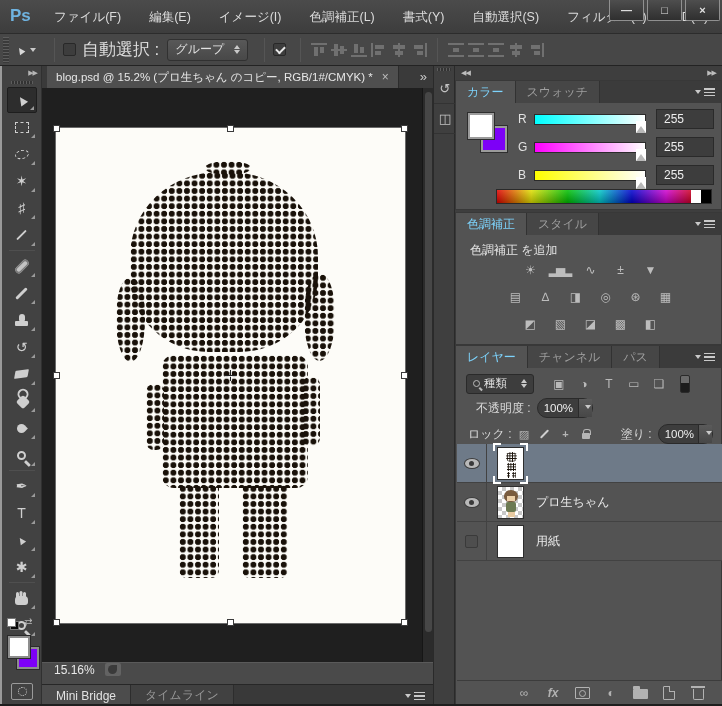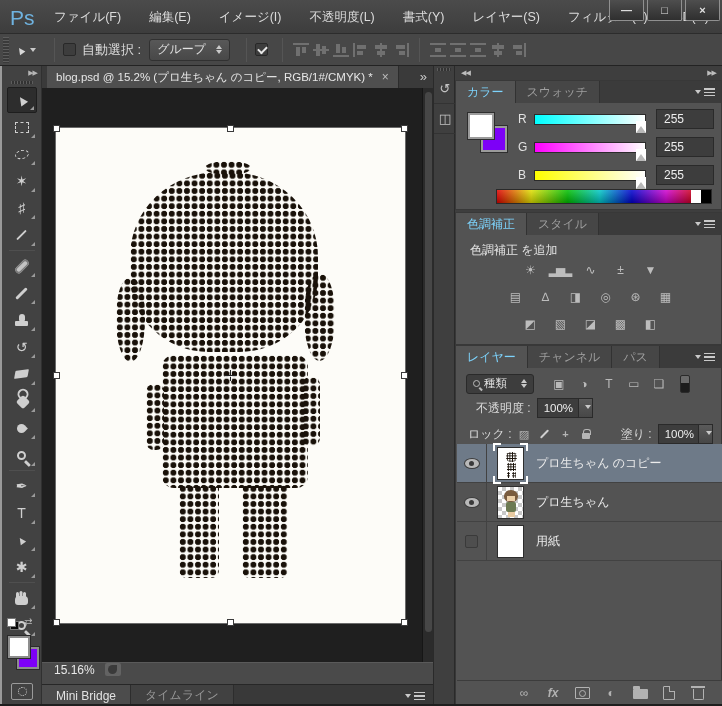--- a/index.html
+++ b/index.html
@@ -1,35 +1,35 @@
 <!DOCTYPE html>
 <html><head>
 <meta charset="utf-8">
 <style>
 *{box-sizing:border-box;margin:0;padding:0}
 html,body{width:722px;height:706px}
 body{font-family:"Liberation Sans","DejaVu Sans",sans-serif;background:#454545;overflow:hidden;position:relative;color:#d6d6d6}
 #app{position:absolute;inset:0;background:#454545}
 
 .menubar{position:absolute;left:0;top:0;width:722px;height:34px;background:linear-gradient(#4b4b4b,#3d3d3d);border-bottom:1px solid #2c2c2c}
-.ps-logo{position:absolute;left:10px;top:6px;color:#6fb3e0;font-weight:normal;font-size:21px;letter-spacing:0}
+.ps-logo{position:absolute;left:10px;top:6px;color:#6fb3e0;font-weight:bold;font-size:17px;letter-spacing:0}
 .menu{position:absolute;left:54px;top:0;height:34px;display:flex;align-items:center;gap:28px;font-size:12.5px;color:#dcdcdc;white-space:nowrap}
 .menu div{cursor:default}
 .winbtns{position:absolute;top:0;right:2px;display:flex}
 .winbtn{width:35px;height:21px;border:1px solid #909090;border-top:none;background:linear-gradient(#4e4e4e,#2f2f2f);color:#e2e2e2;font-size:11px;display:flex;align-items:center;justify-content:center;margin-left:3px;border-radius:0 0 2px 2px;font-weight:bold}
 
 .optbar{position:absolute;left:0;top:34px;width:722px;height:32px;background:#474747;border-bottom:1px solid #232323;display:flex;align-items:center}
 .gripv{width:6px;height:26px;margin:0 6px 0 3px;background:repeating-linear-gradient(#5d5d5d 0 1px,#3a3a3a 1px 3px)}
 .opt-move{display:flex;align-items:center;color:#d8d8d8;margin-right:10px}
 .opt-move .cur{display:inline-block;transform:rotate(-35deg);font-size:11px}
 .ddarr{width:0;height:0;border:3px solid transparent;border-top:4px solid #c9c9c9;margin-left:4px;margin-top:3px}
 .vsep{width:1px;height:24px;background:#3a3a3a;border-right:1px solid #555;margin:0 8px}
 .cb{width:13px;height:13px;background:#3d3d3d;border:1px solid #282828;border-radius:2px;position:relative;margin-right:6px;flex:none}
 .cb.on::after{content:"";position:absolute;left:2px;top:2px;width:7px;height:4px;border-left:2px solid #e8e8e8;border-bottom:2px solid #e8e8e8;transform:rotate(-45deg)}
-.optlabel{font-size:13px;color:#dedede;margin-right:8px;white-space:nowrap}
+.optlabel{font-size:17px;color:#dedede;margin-right:8px;white-space:nowrap}
 .dd{height:22px;background:linear-gradient(#585858,#484848);border:1px solid #313131;border-radius:3px;display:flex;align-items:center;padding:0 7px;font-size:12px;color:#e2e2e2;margin-right:8px}
 .updown{display:flex;flex-direction:column;margin-left:10px;gap:1px}
 .updown i{display:block;width:0;height:0;border:3px solid transparent}
 .updown i.u{border-bottom:4px solid #c9c9c9}
 .updown i.d{border-top:4px solid #c9c9c9}
 .ai{width:16px;height:14px;margin:0 2px;background-repeat:no-repeat;opacity:.42;flex:none}
 .a1{background-image:linear-gradient(#aaa,#aaa),linear-gradient(#aaa,#aaa),linear-gradient(#aaa,#aaa);background-size:16px 2px,4px 9px,4px 6px;background-position:0 0,3px 4px,9px 4px}
 .a2{background-image:linear-gradient(#aaa,#aaa),linear-gradient(#aaa,#aaa),linear-gradient(#aaa,#aaa);background-size:16px 2px,4px 12px,4px 8px;background-position:0 6px,3px 1px,9px 3px}
 .a3{background-image:linear-gradient(#aaa,#aaa),linear-gradient(#aaa,#aaa),linear-gradient(#aaa,#aaa);background-size:16px 2px,4px 9px,4px 6px;background-position:0 12px,3px 1px,9px 4px}
 .a4{background-image:linear-gradient(#aaa,#aaa),linear-gradient(#aaa,#aaa),linear-gradient(#aaa,#aaa);background-size:2px 14px,9px 4px,6px 4px;background-position:0 0,4px 2px,4px 8px}
@@ -137,21 +137,21 @@
 .lrow1{position:absolute;left:10px;top:27px;width:247px;height:21px;display:flex;align-items:center}
 .kind{height:20px;background:#3d3d3d;border:1px solid #2a2a2a;border-radius:3px;display:flex;align-items:center;padding:0 6px;font-size:11.5px;color:#e2e2e2;gap:4px}
 .srch{width:7px;height:7px;border:1.5px solid #bbb;border-radius:50%;position:relative}
 .srch::after{content:"";position:absolute;left:6px;top:6px;width:4px;height:1.5px;background:#bbb;transform:rotate(45deg);transform-origin:0 0}
 .fic{width:22px;height:18px;display:flex;align-items:center;justify-content:center;color:#b9b9b9;font-size:12px;margin-left:3px}
 .ltoggle{width:10px;height:18px;margin-left:10px;border-radius:2px;background:linear-gradient(#6a6a6a 0 45%,#1d1d1d 45%);border:1px solid #2a2a2a}
 .lrow2{position:absolute;left:10px;top:52px;width:247px;display:flex;align-items:center}
 .blend{width:118px;height:20px;background:linear-gradient(#585858,#484848);border:1px solid #2e2e2e;border-radius:3px;display:flex;align-items:center;padding:0 6px;font-size:12px;color:#e6e6e6}
 .blend .updown{margin-left:auto}
 .ilab{font-size:12px;color:#dadada;margin-left:10px;white-space:nowrap}
-.pctbox{width:56px;height:20px;background:#3d3d3d;border:1px solid #2a2a2a;border-radius:0;margin-left:6px;display:flex;align-items:center;font-size:11.5px;color:#ededed}
+.pctbox{width:56px;height:20px;background:#3d3d3d;border:1px solid #2a2a2a;border-radius:10px;margin-left:6px;display:flex;align-items:center;font-size:11.5px;color:#ededed}
 .pctbox span{padding-left:6px}
 .pctbox .dcell{margin-left:auto;width:14px;height:100%;background:linear-gradient(#5a5a5a,#474747);border-left:1px solid #2a2a2a;display:flex;align-items:center;justify-content:center}
 .lrow3{position:absolute;left:10px;top:78px;width:247px;display:flex;align-items:center}
 .lockic{width:17px;height:15px;display:flex;align-items:center;justify-content:center;color:#b5b5b5;font-size:11px;margin-left:4px}
 .lock-css{width:8px;height:6px;background:#b5b5b5;border-radius:1px;position:relative;margin-top:4px}
 .lock-css::before{content:"";position:absolute;left:1px;top:-4px;width:6px;height:5px;border:1.5px solid #b5b5b5;border-bottom:none;border-radius:3px 3px 0 0}
 .llist{position:absolute;left:1px;top:98px;width:265px;background:#464646}
 .lyr{height:39px;display:flex;align-items:center;background:#535353;border-bottom:1px solid #424242;position:relative}
 .lyr.sel{background:#6e7a88}
 .eyecell{width:30px;height:100%;display:flex;align-items:center;justify-content:center;border-right:1px solid #424242;flex:none}
@@ -188,23 +188,23 @@
 <body>
 
 <div id="app">
 
   <div class="menubar">
     <span class="ps-logo">Ps</span>
     <div class="menu">
       <div>ファイル(F)</div>
       <div>編集(E)</div>
       <div>イメージ(I)</div>
-      <div>不透明度(L)</div>
+      <div>色調補正(L)</div>
       <div>書式(Y)</div>
-      <div>レイヤー(S)</div>
+      <div>自動選択(S)</div>
       <div>フィルター(T)</div>
       <div>3D(D)</div>
       <div>表示(</div>
     </div>
     <div class="winbtns">
       <div class="winbtn">—</div>
       <div class="winbtn">□</div>
       <div class="winbtn">×</div>
     </div>
   </div>
@@ -499,21 +499,20 @@
         <div class="thumb">
           <span class="br tl"></span>
             <span class="br tr"></span>
             <span class="br bl"></span>
             <span class="br brr"></span>
           <span class="mh" style="left:8px;top:4px;width:11px;height:10px;border-radius:45%"></span>
           <span class="mh" style="left:9px;top:15px;width:9px;height:8px"></span>
           <span class="mh" style="left:9px;top:24px;width:3px;height:6px"></span>
           <span class="mh" style="left:14px;top:24px;width:4px;height:6px"></span>
         </div>
-        <span class="lname">プロ生ちゃん のコピー</span>
       </div>
       <div class="lyr">
         <div class="eyecell">
             <span class="eye"></span>
           </div>
         <div class="thumb checker">
           <span class="chibi-hair"></span>
           <span class="chibi-face"></span>
           <span class="chibi-body"></span>
           <span class="chibi-legs"></span>

